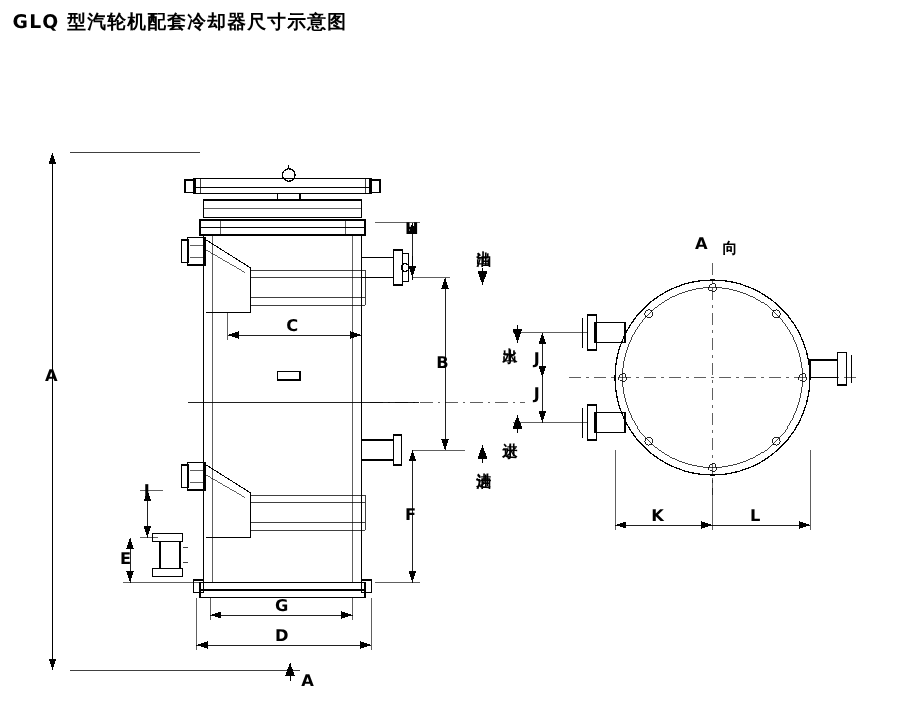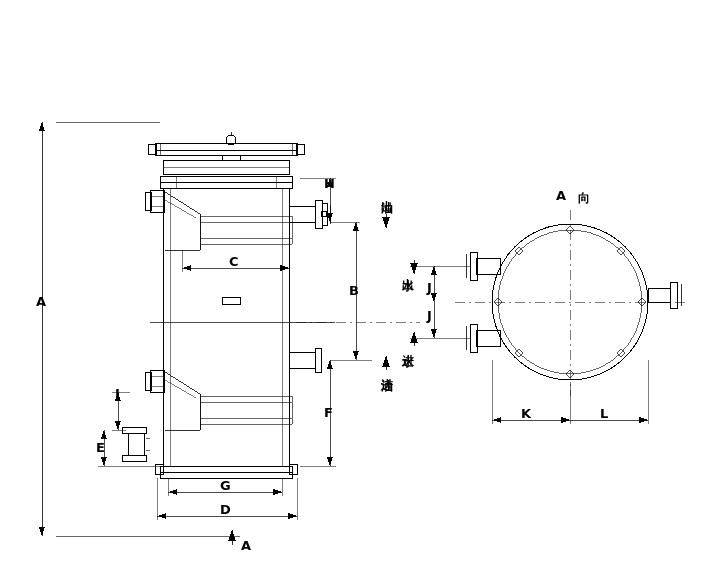--- a/index.html
+++ b/index.html
@@ -38,20 +38,21 @@
     writing-mode: vertical-rl;
     text-orientation: upright;
     letter-spacing: 1px;
   }
 </style>
 </head>
 <body>
 
 <div id="root">
 
+  <div id="title">GLQ 型汽轮机配套冷却器尺寸示意图</div>
 
   <svg width="720" height="572">
     <g stroke="#000" fill="none" stroke-width="1" shape-rendering="crispEdges">
 
       <line x1="42" y1="122" x2="42" y2="536" stroke-width="0.8"></line>
       <path d="M42 122 l-3 9 l6 0 z" fill="#000" stroke="none"></path>
       <path d="M42 536 l-3 -9 l6 0 z" fill="#000" stroke="none"></path>
       <line x1="56" y1="122" x2="160" y2="122" stroke-width="0.6"></line>
       <line x1="56" y1="536" x2="240" y2="536" stroke-width="0.6"></line>
 

